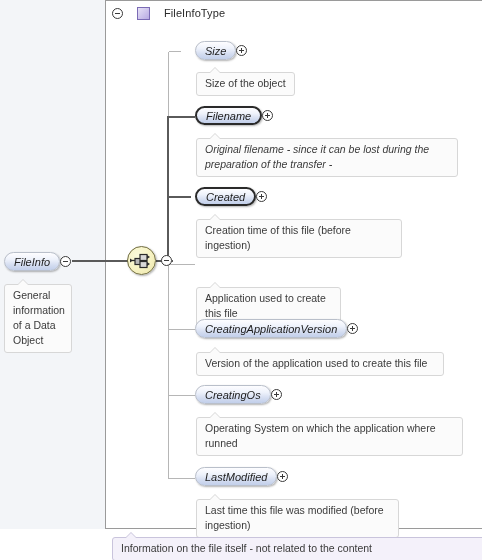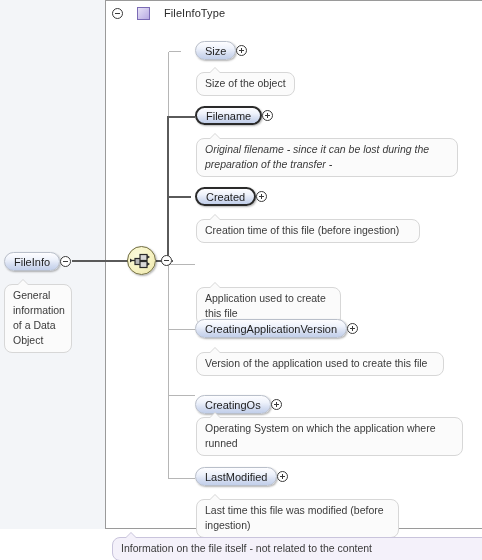--- a/index.html
+++ b/index.html
@@ -91,20 +91,21 @@
     width: 1px; height: 5px;
     background: #3a3a3a;
   }
 
   
   .node {
     position: absolute;
     display: flex;
     align-items: center;
     gap: 0;
+    font-style: italic;
   }
   .pill {
     display: inline-flex;
     align-items: center;
     justify-content: center;
     height: 19px;
     padding: 0 9px;
     border-radius: 10px;
     box-sizing: border-box;
     font-size: 11px;
@@ -117,21 +118,21 @@
     border: 1px solid #b9bfca;
   }
   .pill.required {
     border: 2px solid #2a2a2a;
   }
 
   
   .note {
     position: absolute;
     border: 1px solid #d7d7d7;
-    border-radius: 8px;
+    border-radius: 3px;
     background: #fbfbfb;
     color: #3a3a3a;
     font-size: 10.5px;
     line-height: 15px;
     padding: 3px 8px 4px 8px;
     box-sizing: border-box;
   }
   .note.lav {
     background: #f4f1fa;
     border-color: #c9c4dc;
@@ -248,31 +249,31 @@
   <div class="node" style="left:195px; top:106px;">
     <span class="pill required">Filename</span>
     <span class="circ plus"></span>
   </div>
   <div class="note" style="left:196px; top:138px; width:262px;font-style:italic;">Original filename - since it can be lost during the preparation of the transfer -</div>
 
   <div class="node" style="left:195px; top:187px;">
     <span class="pill required">Created</span>
     <span class="circ plus"></span>
   </div>
-  <div class="note" style="left:196px; top:219px; width:224px;">Creation time of this file (before ingestion)</div>
+  <div class="note" style="left:196px; top:219px; width:206px;">Creation time of this file (before ingestion)</div>
 
   <div class="note" style="left:196px; top:287px; width:145px;">Application used to create this file</div>
 
   <div class="node" style="left:195px; top:319px;">
     <span class="pill optional">CreatingApplicationVersion</span>
     <span class="circ plus"></span>
   </div>
   <div class="note" style="left:196px; top:352px; width:248px;">Version of the application used to create this file</div>
 
-  <div class="node" style="left:195px; top:395px;">
+  <div class="node" style="left:195px; top:385px;">
     <span class="pill optional">CreatingOs</span>
     <span class="circ plus"></span>
   </div>
   <div class="note" style="left:196px; top:417px; width:267px;">Operating System on which the application where runned</div>
 
   <div class="node" style="left:195px; top:467px;">
     <span class="pill optional">LastModified</span>
     <span class="circ plus"></span>
   </div>
   <div class="note" style="left:196px; top:499px; width:203px;">Last time this file was modified (before ingestion)</div>

